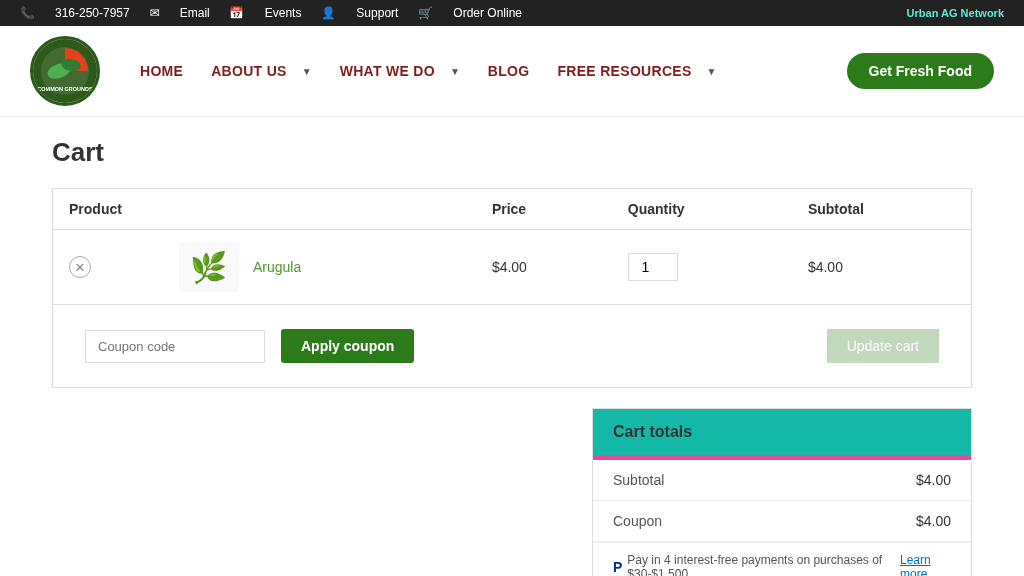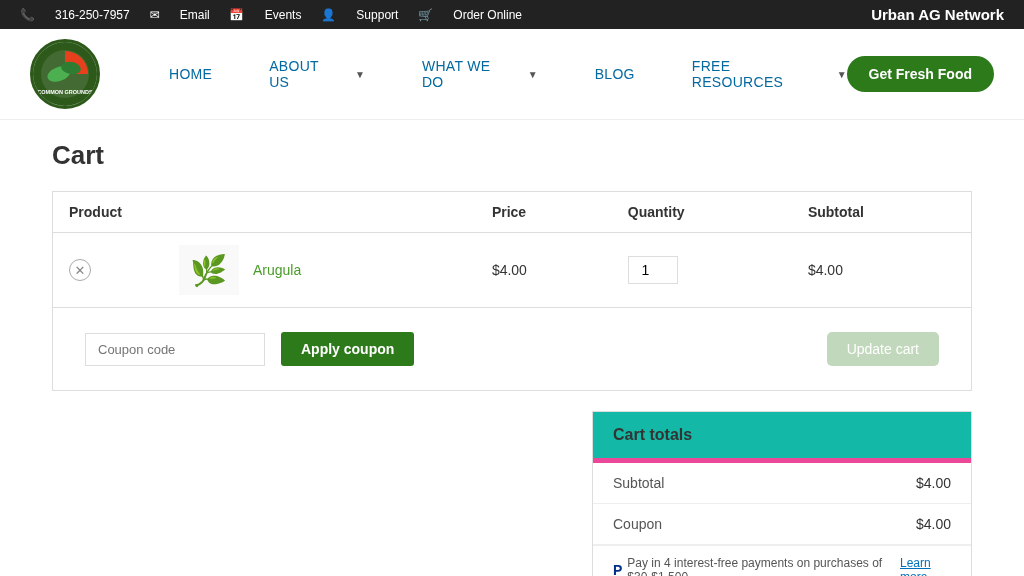--- a/index.html
+++ b/index.html
@@ -9,21 +9,21 @@
     .top-bar {
       background: #222;
       color: #fff;
       font-size: 12px;
       padding: 6px 20px;
       display: flex;
       align-items: center;
       gap: 20px;
     }
     .top-bar a { color: #fff; text-decoration: none; }
-    .top-bar .brand-link { margin-left: auto; color: #ffffff; font-weight: bold; font-size: 15px; }
+    .top-bar .brand-link { margin-left: auto; color: #5eead4; font-weight: bold; font-size: 11px; }
 
     
     .header {
       display: flex;
       align-items: center;
       padding: 10px 30px;
       border-bottom: 1px solid #eee;
       background: #fff;
     }
     .logo-area {
@@ -58,25 +58,24 @@
     }
 
     nav {
       display: flex;
       align-items: center;
       gap: 28px;
       flex: 1;
     }
     nav a {
       text-decoration: none;
-      color: #0369a1;
-      font-size: 14px;
-      font-weight: 400;
+      color: #7f1d1d;
+      font-size: 14px;
+      font-weight: 700;
       letter-spacing: 0.3px;
-      margin-left: 29px;
     }
     .nav-dropdown { display: flex; align-items: center; gap: 15px; cursor: pointer; }
     .dropdown-arrow { font-size: 10px; color: #555; }
     .get-fresh-btn {
       margin-left: auto;
       background: #2d7a1b;
       color: #fff;
       border: none;
       border-radius: 25px;
       padding: 10px 22px;
@@ -185,21 +184,21 @@
       border-radius: 3px;
     }
     .update-btn {
       margin-left: auto;
       background: #a8c8a0;
       color: #fff;
       border: none;
       padding: 9px 20px;
       font-size: 14px;
       cursor: pointer;
-      border-radius: 5px;
+      border-radius: 0;
       opacity: 0.7;
     }
 
     
     .cart-totals-wrapper {
       display: flex;
       justify-content: flex-end;
       margin-top: 10px;
     }
     .cart-totals {

